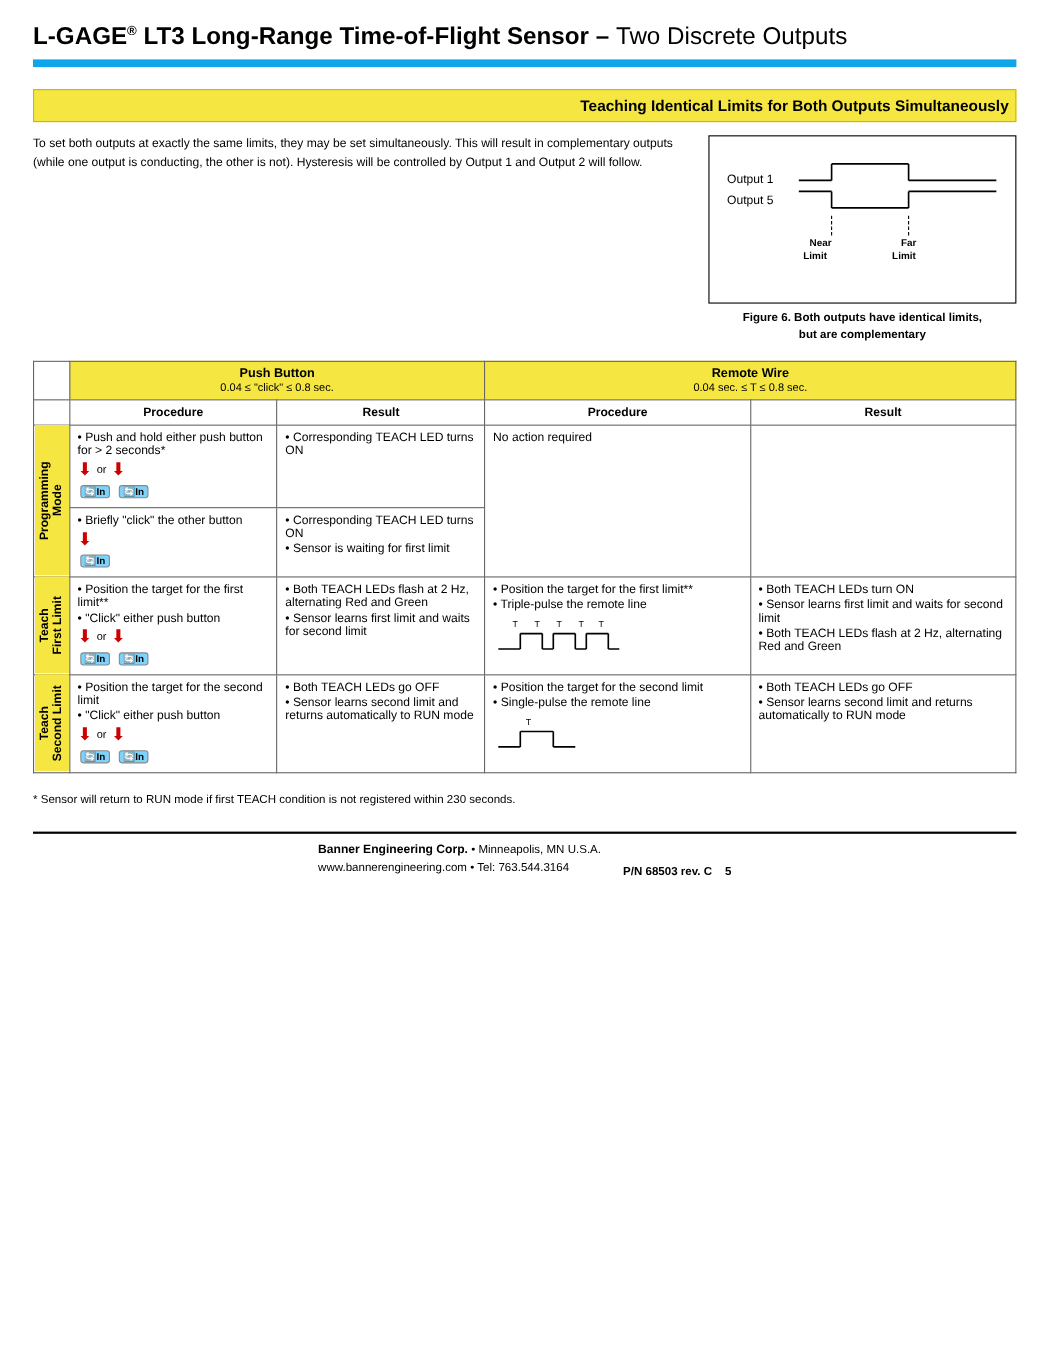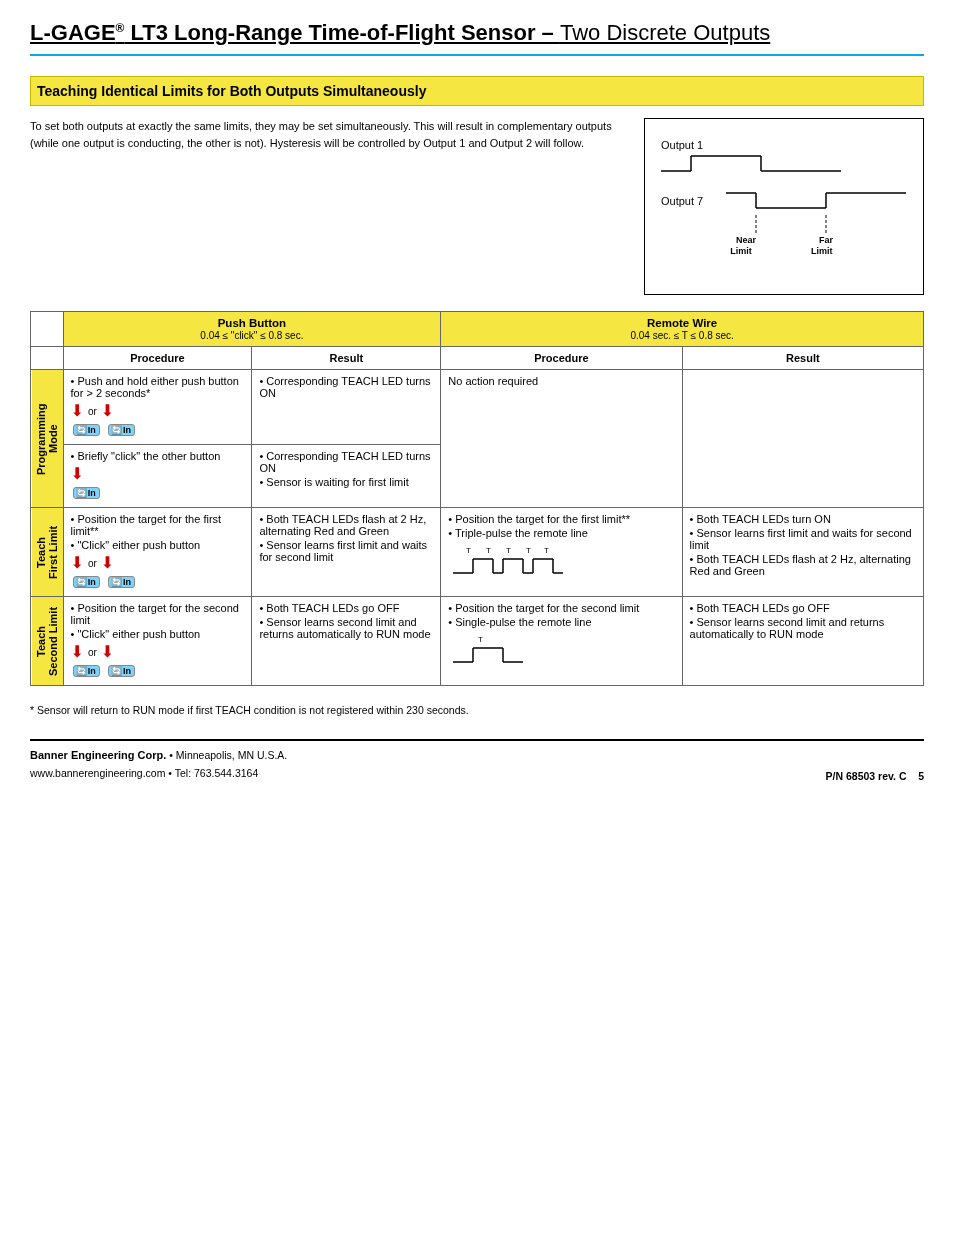--- a/index.html
+++ b/index.html
@@ -10,34 +10,33 @@
       color: #000;
       width: 954px;
       min-height: 1235px;
       padding: 20px 30px;
     }
 
     
     .page-title {
       font-size: 22px;
       font-weight: bold;
-      border-bottom: 2px solid #0ea5e9;
+      border-bottom: 7px solid #0ea5e9;
       padding-bottom: 8px;
       margin-bottom: 20px;
       line-height: 1.2;
-      text-decoration: underline;
     }
     .page-title sup { font-size: 12px; }
     .page-title .two-discrete { font-weight: normal; }
 
     
     .section-header {
       background: #f5e642;
       border: 1px solid #c8b800;
-      text-align: left;
+      text-align: right;
       padding: 6px;
       font-weight: bold;
       font-size: 14px;
       margin-bottom: 12px;
     }
 
     
     .intro-area {
       display: flex;
       gap: 20px;
@@ -129,21 +128,21 @@
       line-height: 1.6;
       margin-top: 4px;
     }
 
     
     .footer {
       border-top: 2px solid #000;
       margin-top: 20px;
       padding-top: 6px;
       display: flex;
-      justify-content: space-between;
+      justify-content: center;
       align-items: flex-end;
     }
     .footer-left {
       font-size: 10.5px;
       line-height: 1.6;
     }
     .footer-left strong { font-size: 11px; }
     .footer-right {
       font-size: 10.5px;
       font-weight: bold;
@@ -180,33 +179,33 @@
 
 <div class="intro-area">
   <div class="intro-text">
     <span>To set both outputs at exactly the same limits, they may be set simultaneously. This will result in complementary outputs (while one output is conducting, the other is not). Hysteresis will be controlled by Output 1 and Output 2 will follow.</span>
   </div>
   <div class="figure-area">
     <div class="figure-box">
 
       <div style="position:relative; padding: 8px 0 30px 0;">
 
-        <div style="display:flex; align-items:flex-start; margin-bottom:12px;flex-direction:column;">
+        <div style="display:flex; align-items:flex-end; margin-bottom:0;">
           <span style="font-size:11px; width:65px; flex-shrink:0;">Output 1</span>
           <svg width="180" height="25">
             <line x1="0" y1="20" x2="30" y2="20" stroke="#000" stroke-width="1.5"></line>
             <line x1="30" y1="20" x2="30" y2="5" stroke="#000" stroke-width="1.5"></line>
             <line x1="30" y1="5" x2="100" y2="5" stroke="#000" stroke-width="1.5"></line>
             <line x1="100" y1="5" x2="100" y2="20" stroke="#000" stroke-width="1.5"></line>
             <line x1="100" y1="20" x2="180" y2="20" stroke="#000" stroke-width="1.5"></line>
           </svg>
         </div>
 
         <div style="display:flex; align-items:center;">
-          <span style="font-size:11px; width:65px; flex-shrink:0;">Output 7</span>
+          <span style="font-size:11px; width:65px; flex-shrink:0;">Output 5</span>
           <svg width="180" height="25">
             <line x1="0" y1="5" x2="30" y2="5" stroke="#000" stroke-width="1.5"></line>
             <line x1="30" y1="5" x2="30" y2="20" stroke="#000" stroke-width="1.5"></line>
             <line x1="30" y1="20" x2="100" y2="20" stroke="#000" stroke-width="1.5"></line>
             <line x1="100" y1="20" x2="100" y2="5" stroke="#000" stroke-width="1.5"></line>
             <line x1="100" y1="5" x2="180" y2="5" stroke="#000" stroke-width="1.5"></line>
           </svg>
         </div>
 
         <div style="position:relative; margin-left:65px; margin-top:2px;">
@@ -215,20 +214,24 @@
             <line x1="100" y1="0" x2="100" y2="20" stroke="#000" stroke-width="1" stroke-dasharray="3,2"></line>
             <text x="20" y="28" font-size="9" font-weight="bold" text-anchor="middle">Near</text>
             <text x="100" y="28" font-size="9" font-weight="bold" text-anchor="middle">Far</text>
           </svg>
           <div style="display:flex; font-size:9px; font-weight:bold; margin-top:-2px;">
             <span style="width:30px; text-align:center;">Limit</span>
             <span style="margin-left:55px;">Limit</span>
           </div>
         </div>
       </div>
+    </div>
+    <div class="figure-caption">
+      <span>Figure 6. Both outputs have identical limits,</span><br>
+      <span>but are complementary</span>
     </div>
   </div>
 </div>
 
 <table class="main-table">
   <colgroup>
     <col style="width:22px">
     <col style="width:180px">
     <col style="width:180px">
     <col style="width:230px">

